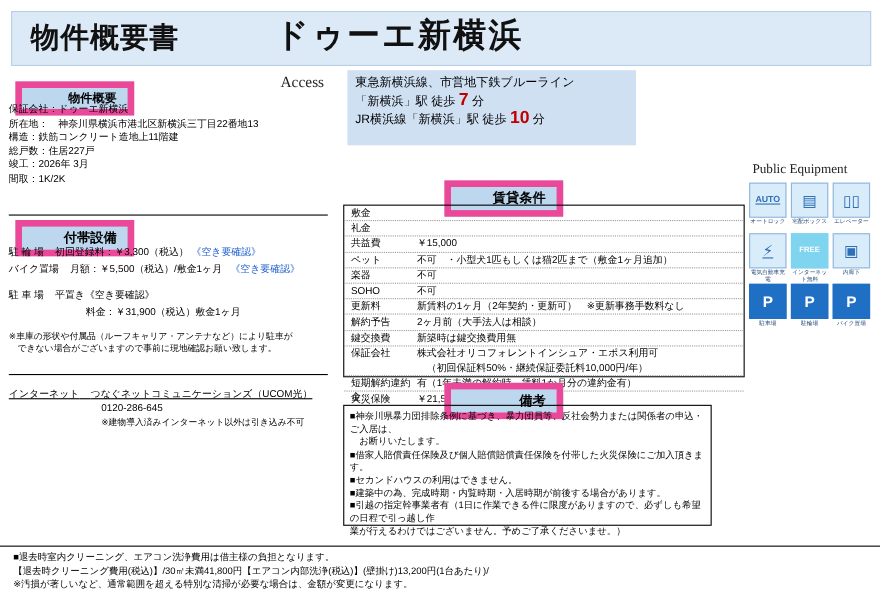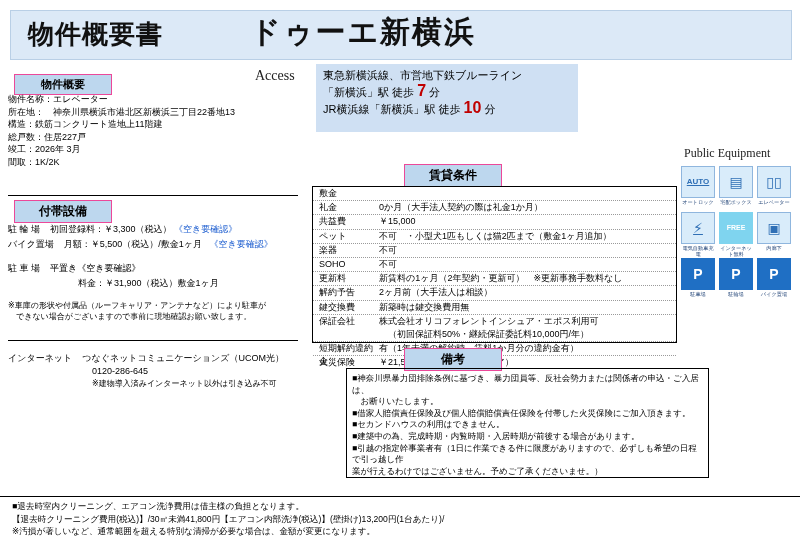--- a/index.html
+++ b/index.html
@@ -21,23 +21,23 @@
     position:absolute;left:28px;top:17px;
     font-size:26px;font-weight:bold;letter-spacing:1px;color:#111;
   }
   .title-sub{
     position:absolute;left:250px;top:12px;
     font-size:30px;font-weight:bold;letter-spacing:2px;color:#111;
   }
 
   
   .tag{
-    position:absolute;background:#bdd7ee;border:1px solid #ec4899;
+    position:absolute;background:#bdd7ee;border:6px solid #ec4899;
     font-weight:bold;font-size:11px;color:#000;
-    padding:2px 10px;text-align:center;
+    padding:2px 10px;text-align:right;
   }
 
   
   .ov-tag{left:14px;top:74px;width:76px;}
   .ov-box{
     position:absolute;left:8px;top:93px;width:235px;height:60px;
     line-height:12.5px;font-size:9px;
   }
   .ov-box div{white-space:nowrap;}
 
@@ -76,23 +76,23 @@
     display:flex;font-size:9px;line-height:13.2px;height:13.2px;
     border-bottom:1px dotted #9a9a9a;
   }
   .rent-row:last-child{border-bottom:none;}
   .rent-k{width:60px;padding-left:6px;flex:none;}
   .rent-v{flex:1;}
 
   
   .rem-tag{left:404px;top:348px;width:76px;font-size:12px;}
   .rem-box{
-    position:absolute;left:312px;top:368px;width:363px;height:110px;
+    position:absolute;left:312px;top:368px;width:335px;height:110px;
     border:1px solid #000;font-size:8.5px;line-height:11.6px;
-    padding:4px 5px 0 5px;box-sizing:border-box;margin-left:34px;
+    padding:4px 5px 0 5px;box-sizing:border-box;
   }
 
   
   .pe-title{
     position:absolute;left:684px;top:146px;font-size:12px;
     font-family:"Liberation Serif",serif;color:#222;
   }
   .pe-grid{
     position:absolute;left:680px;top:166px;width:112px;
     display:grid;grid-template-columns:repeat(3,36px);
@@ -126,21 +126,21 @@
 <body>
 
 <div class="page">
 
   <div class="header-band"></div>
   <div class="title-main">物件概要書</div>
   <div class="title-sub">ドゥーエ新横浜</div>
 
   <div class="tag ov-tag">物件概要</div>
   <div class="ov-box">
-    <div>物件名称：エレベーター</div>
+    <div>保証会社：ドゥーエ新横浜</div>
     <div>所在地：　神奈川県横浜市港北区新横浜三丁目22番地13</div>
     <div>構造：鉄筋コンクリート造地上11階建</div>
     <div>総戸数：住居227戸</div>
     <div>竣工：2026年 3月</div>
     <div>間取：1K/2K</div>
   </div>
 
   <div class="tag fa-tag">付帯設備</div>
   <div class="fa-sep" style="top:195px;"></div>
 
@@ -166,21 +166,21 @@
     </div>
     <div class="fa-row" style="padding-left:70px;">料金：￥31,900（税込）敷金1ヶ月</div>
     <div style="height:8px;"></div>
     <div class="note-small">※車庫の形状や付属品（ルーフキャリア・アンテナなど）により駐車が</div>
     <div class="note-small">　できない場合がございますので事前に現地確認お願い致します。</div>
   </div>
 
   <div class="fa-sep" style="top:340px;"></div>
 
   <div style="position:absolute;left:8px;top:352px;width:300px;font-size:9px;line-height:13px;">
-    <div style="white-space:nowrap;">
+    <div style="white-space:nowrap;text-decoration:underline;">
       <span>インターネット</span>
       &nbsp;&nbsp;
       <span>つなぐネットコミュニケーションズ（UCOM光）</span>
     </div>
     <div style="padding-left:84px;">0120-286-645</div>
     <div class="note-small" style="padding-left:84px;">※建物導入済みインターネット以外は引き込み不可</div>
   </div>
 
   <div class="access-label">Access</div>
   <div class="access-box">
@@ -197,21 +197,20 @@
     </div>
   </div>
 
   <div class="tag rent-tag">賃貸条件</div>
   <div class="rent-box">
     <div class="rent-row">
         <div class="rent-k">敷金</div>
       </div>
     <div class="rent-row">
         <div class="rent-k">礼金</div>
-        <div class="rent-v">0か月（大手法人契約の際は礼金1か月）</div>
       </div>
     <div class="rent-row">
         <div class="rent-k">共益費</div>
         <div class="rent-v">￥15,000</div>
       </div>
     <div class="rent-row">
         <div class="rent-k">ペット</div>
         <div class="rent-v">不可　・小型犬1匹もしくは猫2匹まで（敷金1ヶ月追加）</div>
       </div>
     <div class="rent-row">

